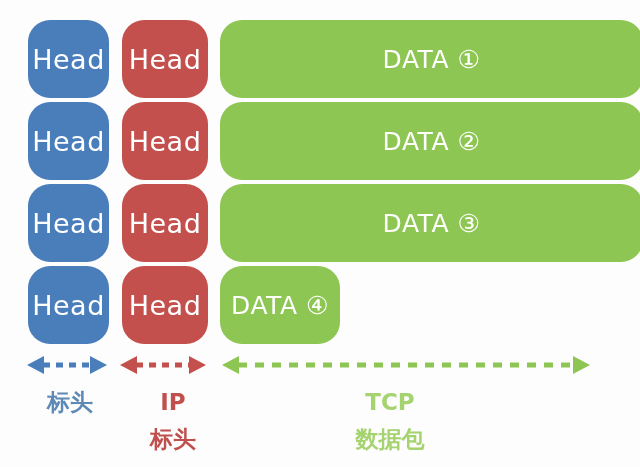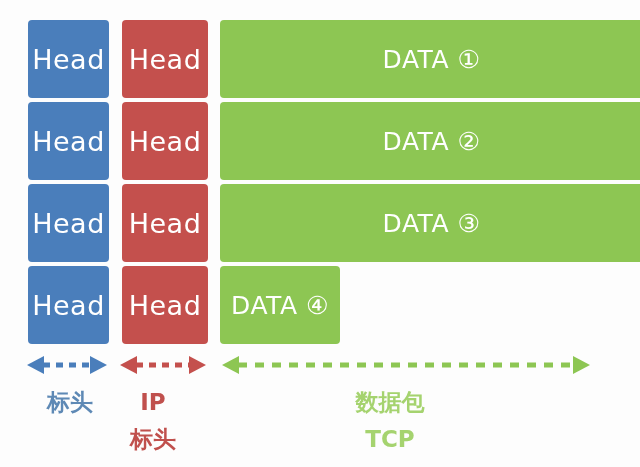--- a/index.html
+++ b/index.html
@@ -11,21 +11,21 @@
   .canvas {
     position: relative;
     width: 640px;
     height: 467px;
     background: #fdfdfd;
     overflow: hidden;
   }
   .box {
     position: absolute;
     height: 78px;
-    border-radius: 4px;
+    border-radius: 22px;
     color: var(--box_text);
     display: flex;
     align-items: center;
     justify-content: center;
     font-size: 27px;
     letter-spacing: 0.5px;
     box-sizing: border-box;
   }
   .box.eth  { left: 28px;  width: 81px;  background: var(--ethernet); }
   .box.ip   { left: 122px; width: 86px;  background: var(--ip); }
@@ -45,21 +45,21 @@
   .arrow.tcp-arrow { left: 221px; width: 370px; }
   .legend {
     position: absolute;
     top: 384px;
     text-align: center;
     font-size: 23px;
     line-height: 37px;
     font-weight: bold;
   }
   .legend.eth-legend { left: 16px;  width: 108px; color: var(--ethernet_label); }
-  .legend.ip-legend  { left: 108px; width: 90px;  color: var(--ip_label); }
+  .legend.ip-legend  { left: 128px; width: 90px;  color: var(--ip_label); }
   .legend.tcp-legend { left: 298px; width: 184px; color: var(--tcp_label); }
   .legend div { white-space: nowrap; }
 </style>
 </head>
 <body>
 
 <div class="canvas">
 
   <div class="row-0">
     <div class="box eth">Head</div>
@@ -104,17 +104,17 @@
   </svg>
 
   <div class="legend eth-legend">
     <div>标头</div>
   </div>
   <div class="legend ip-legend">
     <div>IP</div>
     <div>标头</div>
   </div>
   <div class="legend tcp-legend">
+    <div>TCP</div>
     <div>数据包</div>
-    <div>TCP</div>
   </div>
 
 </div>
 
 </body></html>

